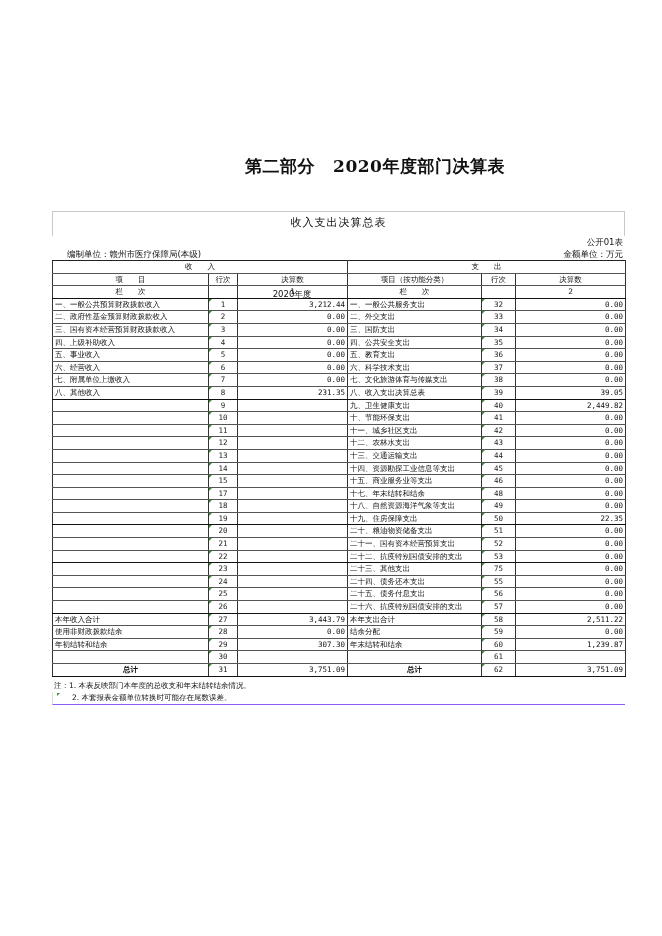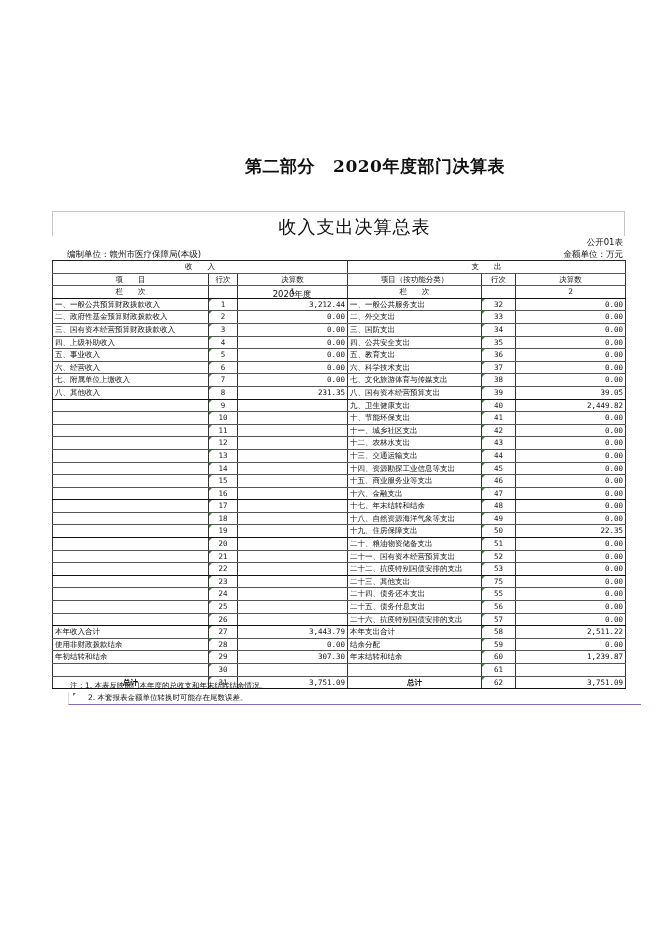--- a/index.html
+++ b/index.html
@@ -4,40 +4,40 @@
 <style>
   html, body { margin:0; padding:0; background:#ffffff; }
   body { width:662px; height:936px; position:relative; overflow:hidden;
          font-family:"DejaVu Sans", sans-serif; color:#111; }
   .part-title { position:absolute; left:0; width:662px; top:155px; text-align:center;
                 font-family:"DejaVu Serif", serif; font-size:17px; font-weight:bold; letter-spacing:0.5px;padding-left:44px; }
   .part-title span.gap { display:inline-block; width:18px; }
   .sheet { position:absolute; left:52px; top:211px; width:573px; }
   .frame { position:absolute; left:0; top:0; width:573px; height:25px;
            border-top:1px solid #c8c8c8; border-left:1px solid #c8c8c8; border-right:1px solid #c8c8c8; box-sizing:border-box; }
-  .big-title { position:absolute; left:16px; width:573px; top:4px; text-align:center; font-size:18px; letter-spacing:1px; }
+  .big-title { position:absolute; left:0; width:573px; top:4px; text-align:center; font-size:11px; letter-spacing:1px; }
   .meta-row { position:absolute; left:0; width:573px; height:12px; font-size:8.5px; line-height:12px; }
   .meta-row .right { position:absolute; right:2px; }
   .meta-row .left { position:absolute; left:2px;margin-left:13px; }
   .meta-row .mid { position:absolute; left:185px; width:110px; text-align:center;margin-top:40px; }
   table.tbl { position:absolute; left:0; top:49px; border-collapse:collapse; table-layout:fixed; width:573px; font-size:7.5px; }
   table.tbl td { height:11.6px; padding:0 2px; line-height:11.6px; white-space:nowrap; overflow:hidden;
                  border-left:1px solid #333; border-right:1px solid #333; border-bottom:1px solid #555; position:relative; }
   table.tbl tr.hdr td { text-align:center; }
   table.tbl tr.sect td { border-top:1px solid #222; }
   td.num { text-align:right; font-family:"DejaVu Sans Mono", monospace; font-size:7.5px; }
   td.idx { text-align:center; font-family:"DejaVu Sans Mono", monospace; font-size:7.5px; color:#222; }
   td.idx::before { content:""; position:absolute; left:0; top:0; width:0; height:0;
                    border-top:3px solid #3c8a3c; border-right:3px solid transparent; }
   td.idx.noflag::before { display:none; }
   td.indent { padding-left:10px;margin-left:20px; }
   td.center { text-align:center; }
   tr.thick td { border-bottom:1.5px solid #111;margin-top:32px; }
   tr.total td { border-top:1.5px solid #111; border-bottom:1.5px solid #111; }
-  .notes { position:absolute; left:52px; top:680px; width:573px; font-size:7.5px; line-height:12px;margin-left:16px; }
+  .notes { position:absolute; left:52px; top:680px; width:573px; font-size:7.5px; line-height:12px; }
   .notes .n { padding-left:2px; }
   .notes .n2 { padding-left:16px; border-bottom:1px solid #8b5cf6; border-left:1px solid #ddd; }
   .notes .n2::before { content:""; display:inline-block; width:0; height:0; border-top:3px solid #3c8a3c; border-right:3px solid transparent; position:relative; left:-12px; top:-4px; }
 </style>
 </head>
 <body>
 
 <div class="part-title">
   <span>第二部分</span><span class="gap"></span><span>2020年度部门决算表</span>
 </div>
@@ -138,21 +138,21 @@
           <td class="idx">7</td>
           <td class="num">0.00</td>
           <td>七、文化旅游体育与传媒支出</td>
           <td class="idx">38</td>
           <td class="num">0.00</td>
         </tr>
         <tr class="thick">
           <td>八、其他收入</td>
           <td class="idx">8</td>
           <td class="num">231.35</td>
-          <td>八、国有资本经营预算支出</td>
+          <td>八、收入支出决算总表</td>
           <td class="idx">39</td>
           <td class="num">39.05</td>
         </tr>
         <tr>
           <td></td>
           <td class="idx">9</td>
           <td class="num"></td>
           <td>九、卫生健康支出</td>
           <td class="idx">40</td>
           <td class="num">2,449.82</td>
@@ -196,28 +196,20 @@
           <td>十四、资源勘探工业信息等支出</td>
           <td class="idx">45</td>
           <td class="num">0.00</td>
         </tr>
         <tr>
           <td></td>
           <td class="idx">15</td>
           <td class="num"></td>
           <td>十五、商业服务业等支出</td>
           <td class="idx">46</td>
-          <td class="num">0.00</td>
-        </tr>
-        <tr class="thick">
-          <td></td>
-          <td class="idx">16</td>
-          <td class="num"></td>
-          <td>十六、金融支出</td>
-          <td class="idx">47</td>
           <td class="num">0.00</td>
         </tr>
         <tr>
           <td></td>
           <td class="idx">17</td>
           <td class="num"></td>
           <td>十七、年末结转和结余</td>
           <td class="idx">48</td>
           <td class="num">0.00</td>
         </tr>

